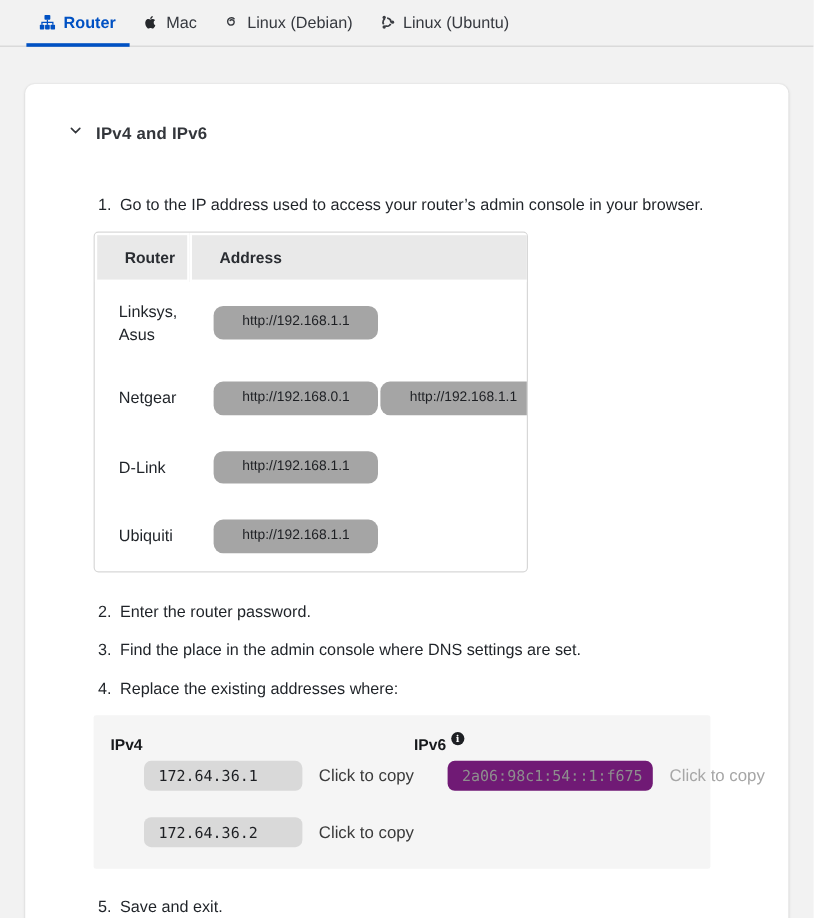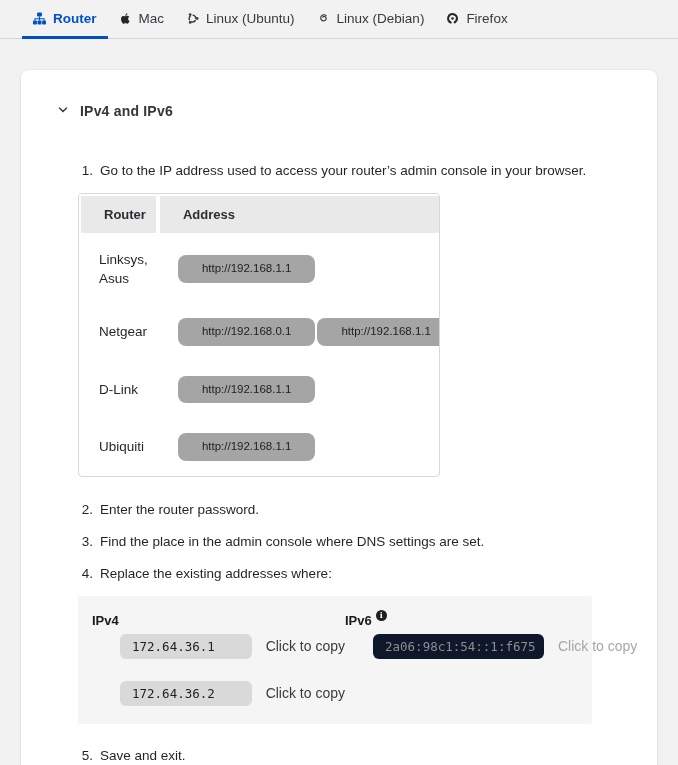--- a/index.html
+++ b/index.html
@@ -102,21 +102,21 @@
   .copy-row { display:flex; align-items:center;padding-left:28px; }
   .ip-box {
     width:171px; height:25px;
     background:#d9d9d9; border-radius:6px;
     font-family:"DejaVu Sans Mono", monospace;
     font-size:12.5px; color:#1d1f23;
     display:flex; align-items:center;
     padding-left:12px;
     cursor:pointer;
   }
-  .ip-box.muted { background:#0f172a; color:#8e8e8e; }
+  .ip-box.muted { background:#701a75; color:#8e8e8e; }
   .copy-label {
     font-family:Liberation Sans, sans-serif;
     font-size:14px; color:#3b3b3b;
     margin-left:14px; cursor:pointer; white-space:nowrap;
   }
   .copy-label.muted { color:#a6a6a6; }
   .box-gap { height:22px; }
 
   .info-badge {
     width:11px; height:11px; border-radius:50%;
@@ -152,50 +152,41 @@
     <span class="ticon">
       <svg width="13" height="13" viewBox="0 0 16 16" fill="#26282c">
         <path d="M11.182 8.455c-.018-1.62 1.322-2.397 1.382-2.435-.753-1.1-1.924-1.251-2.34-1.268-.996-.101-1.944.586-2.449.586-.503 0-1.284-.571-2.11-.556-1.086.016-2.087.631-2.646 1.603-1.128 1.956-.288 4.852.811 6.44.537.778 1.177 1.651 2.018 1.62.81-.032 1.116-.524 2.095-.524.978 0 1.254.524 2.11.508.872-.016 1.424-.793 1.957-1.575.616-.903.869-1.777.884-1.822-.02-.009-1.695-.65-1.712-2.577zM9.56 3.69c.447-.541.748-1.293.666-2.042-.643.026-1.422.428-1.884.969-.414.479-.777 1.245-.679 1.98.717.056 1.45-.365 1.897-.907z"></path>
       </svg>
     </span>
     <span>Mac</span>
   </div>
 
   <div class="tab">
     <span class="ticon">
+      <svg width="13" height="13" viewBox="0 0 16 16" fill="none" stroke="#3a3d42" stroke-width="1.5" stroke-linecap="round">
+        <path d="M11.2 4.4 C9.6 2.9 6.9 3.1 5.5 4.7 C4.1 6.3 4.3 8.9 5.9 10.2 C7.3 11.4 9.5 11.2 10.6 9.8 C11.6 8.6 11.4 6.8 10.2 5.9 C9.2 5.1 7.8 5.3 7.1 6.2"></path>
+      </svg>
+    </span>
+    <span>Linux (Debian)</span>
+  </div>
+
+  <div class="tab">
+    <span class="ticon">
       <svg width="13" height="13" viewBox="0 0 16 16">
         <circle cx="8" cy="8" r="4.1" fill="none" stroke="#3a3d42" stroke-width="1.8" stroke-dasharray="6.4 2.2" transform="rotate(24 8 8)"></circle>
         <g fill="#3a3d42">
           <circle cx="13.7" cy="8" r="1.7"></circle>
           <circle cx="5.1" cy="3.1" r="1.7"></circle>
           <circle cx="5.1" cy="12.9" r="1.7"></circle>
         </g>
       </svg>
     </span>
     <span>Linux (Ubuntu)</span>
   </div>
 
-  <div class="tab">
-    <span class="ticon">
-      <svg width="13" height="13" viewBox="0 0 16 16" fill="none" stroke="#3a3d42" stroke-width="1.5" stroke-linecap="round">
-        <path d="M11.2 4.4 C9.6 2.9 6.9 3.1 5.5 4.7 C4.1 6.3 4.3 8.9 5.9 10.2 C7.3 11.4 9.5 11.2 10.6 9.8 C11.6 8.6 11.4 6.8 10.2 5.9 C9.2 5.1 7.8 5.3 7.1 6.2"></path>
-      </svg>
-    </span>
-    <span>Linux (Debian)</span>
-  </div>
-
-  <div class="tab">
-    <span class="ticon">
-      <svg width="13" height="13" viewBox="0 0 16 16">
-        <circle cx="8" cy="8" r="5.4" fill="none" stroke="#26282c" stroke-width="2.7" stroke-dasharray="28 6" stroke-linecap="round" transform="rotate(115 8 8)"></circle>
-        <circle cx="8" cy="8" r="1.6" fill="#26282c"></circle>
-      </svg>
-    </span>
-    <span>Firefox</span>
-  </div>
 
 </nav>
 
 <main class="card">
 
   <div class="section-head">
     <span>
       <svg width="12" height="12" viewBox="0 0 12 12" fill="none" stroke="#33363b" stroke-width="1.4" stroke-linecap="round">
         <path d="M2.5 4 L6 7.5 L9.5 4"></path>
       </svg>

